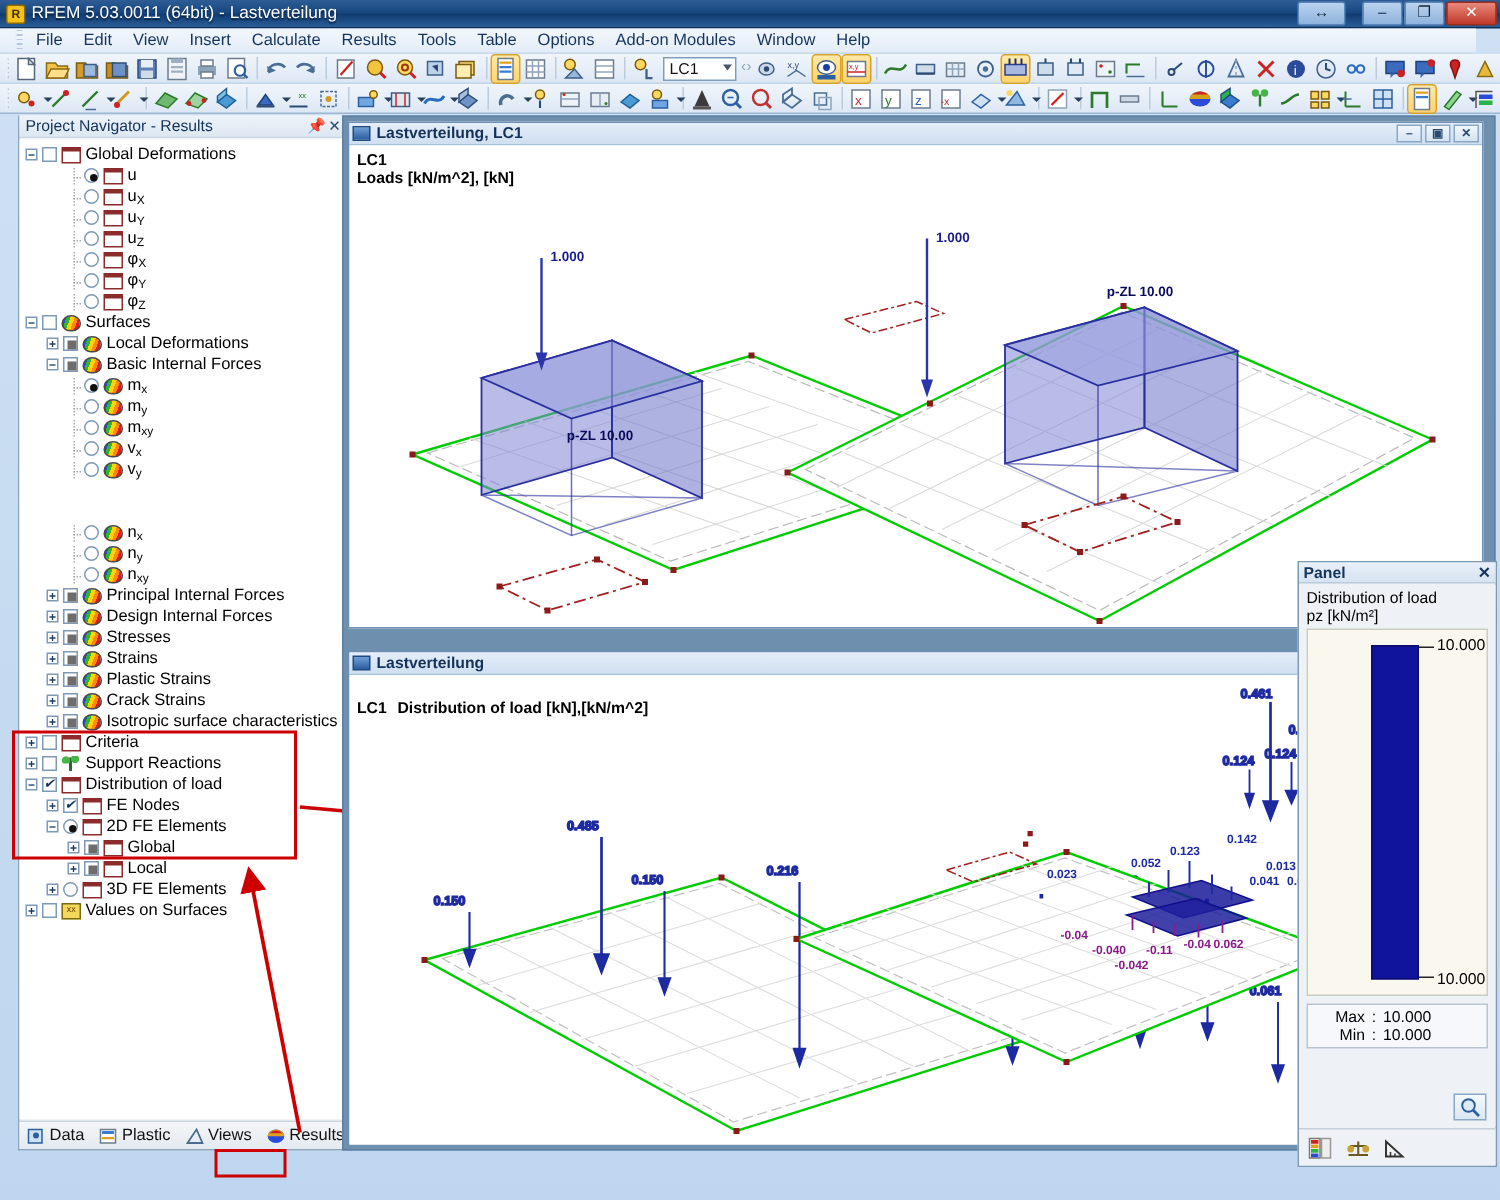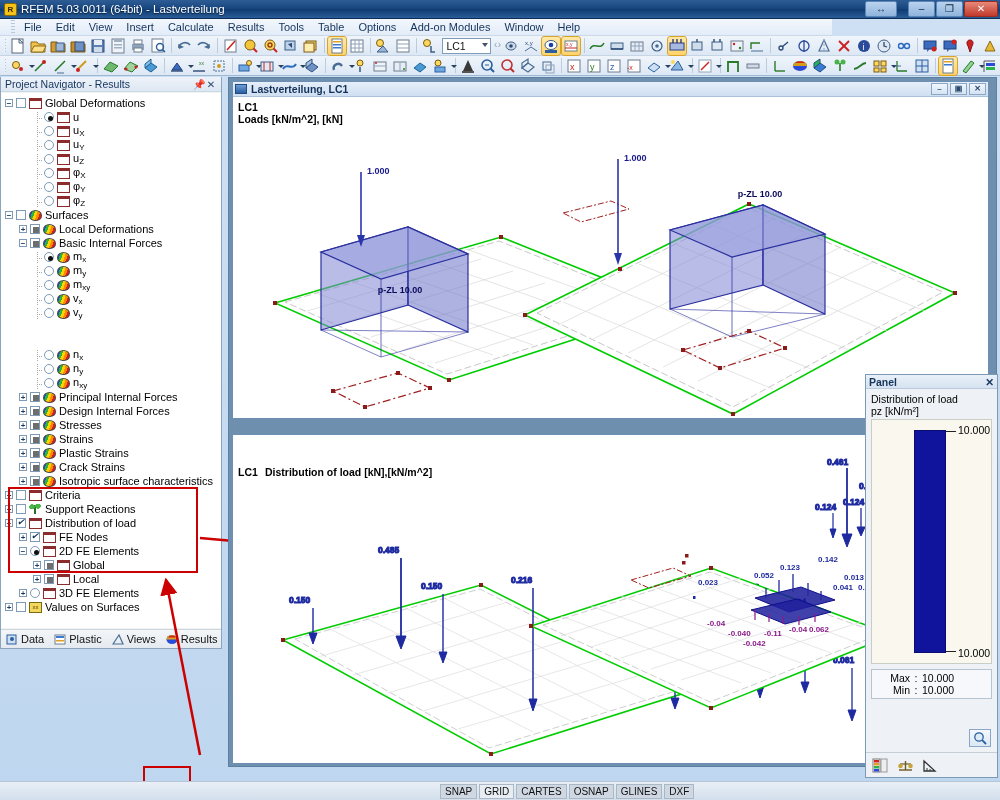--- a/index.html
+++ b/index.html
@@ -37,21 +37,21 @@
   .wbtn {
     width:27px;height:16px;border:1px solid #5a86b8;border-radius:2px;
     background:linear-gradient(to bottom,#b9d2ee,#8fb4dc);
     color:#123; font-size:10px; line-height:14px; text-align:center;
   }
   .wbtn.close { width:34px; background:linear-gradient(to bottom,#e8897a,#c0392b); border-color:#9b2d20;color:#fff;}
   .wbtn.sep { width:32px; margin-right:10px; }
 
   
   .menubar {
-    position:absolute; left:0; top:19px; width:832px; height:17px;
+    position:absolute; left:0; top:19px; width:984px; height:17px;
     background:linear-gradient(to bottom,#f3f7fc,#e2ecf8);
     display:flex; align-items:center; padding-left:8px;
     border-bottom:1px solid #cbd9e8;
   }
   .menubar .mi { padding:1px 7px; color:#14335c; font-size:11px; white-space:nowrap;}
 
   
   .toolbar {
     position:absolute; left:0; width:1000px; height:20px;
     background:linear-gradient(to bottom,#f0f5fb,#dde8f5);
@@ -76,21 +76,21 @@
     width:160px;height:16px;background:#fff;border:1px solid #7f9db9;
     font-size:10.5px; color:#111; padding:1px 3px; margin:0 3px;
     position:relative;
   }
   .combo .cb-arrow{position:absolute;right:2px;top:4px;
     border-left:3px solid transparent;border-right:3px solid transparent;border-top:4px solid #45566b;}
   .navbtn{width:14px;height:15px;color:#8ea6bd;font-size:10px;text-align:center;line-height:14px;}
 
   
   .navpane {
-    position:absolute; left:0; top:77px; width:222px; height:572px;
+    position:absolute; left:12px; top:77px; width:222px; height:690px;
     background:#f2f4f2; border:1px solid #8ba5bf; border-top:none;
   }
   .navhdr {
     height:15px; background:linear-gradient(to bottom,#eef3fa,#dde7f2);
     font-size:10.5px; color:#14335c; padding:1px 4px; display:flex; align-items:center;
     border-bottom:1px solid #c9d7e6;
   }
   .navhdr .sp { flex:1; }
   .navhdr .pin, .navhdr .x { width:12px;text-align:center;color:#2b4a70;font-size:10px;}
   .navbody {
@@ -1373,20 +1373,25 @@
           <g>
             <line x1="385" y1="62" x2="385" y2="160" stroke="#2a35aa" stroke-width="1.6"></line>
             <polygon points="381,156 389,156 385,168" fill="#2a35aa"></polygon>
             <text x="391" y="64" font-size="9" fill="#1a1a8a">1.000</text>
           </g>
         </svg>
       </div>
     </div>
 
     <div class="child" style="left:3px; top:356px; width:757px; height:330px;">
+      <div class="childbar">
+        <span class="ci"></span>
+        <span>Lastverteilung</span>
+        <span class="sp"></span>
+      </div>
       <div class="canvas">
         <div class="ctext" style="left:5px; top:16px;margin-left:27px;">Distribution of load [kN],[kN/m^2]</div>
         <div class="ctext" style="left:5px; top:16px;">LC1</div>
 
         <svg width="757" height="315">
 
           <g>
             <polygon points="50,190 248,135 458,241 258,304" fill="#ffffff" stroke="#00cc00" stroke-width="1.6"></polygon>
             <polygon points="62,189 247,139 446,240 256,298" fill="none" stroke="#c0c0c0" stroke-width="0.8" stroke-dasharray="7 3"></polygon>
             <g stroke="#dcdcdc" stroke-width="0.7">
@@ -1618,24 +1623,14 @@
       <span class="ptbtn">
         <svg width="17" height="15">
             <path d="M2 13 L13 13 L2 3 Z" fill="none" stroke="#333" stroke-width="1.3"></path>
             <line x1="5" y1="13" x2="5" y2="10" stroke="#333"></line>
             <line x1="8" y1="13" x2="8" y2="11" stroke="#333"></line>
           </svg>
         </span>
     </div>
   </div>
 
-  <div class="statusbar">
-    <div class="stcells" id="status-cells">
-        <div class="stcell">SNAP</div>
-        <div class="stcell on">GRID</div>
-        <div class="stcell">CARTES</div>
-        <div class="stcell">OSNAP</div>
-        <div class="stcell">GLINES</div>
-        <div class="stcell">DXF</div>
-      </div>
-  </div>
 
 </div>
 
 </body></html>

